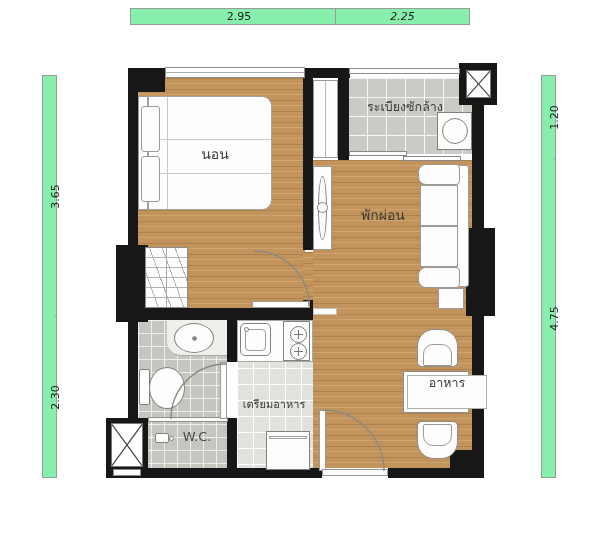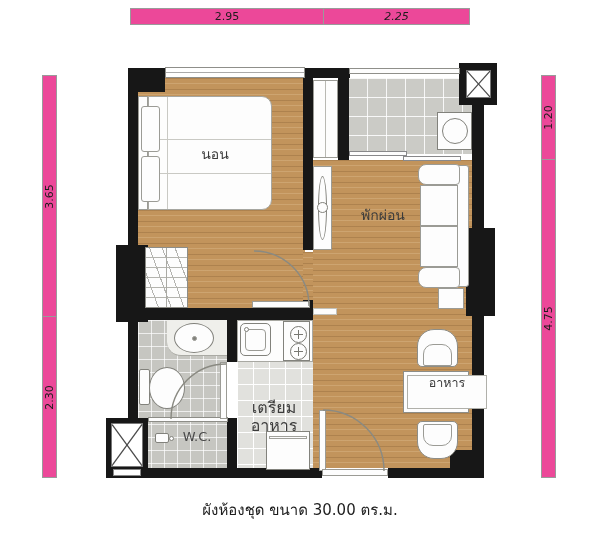--- a/index.html
+++ b/index.html
@@ -1,20 +1,20 @@
 <!DOCTYPE html>
 <html><head>
 <meta charset="utf-8">
 <style>
   html,body{margin:0;padding:0;background:#fff;}
   .canvas{position:relative;width:600px;height:540px;background:#ffffff;overflow:hidden;
           font-family:"DejaVu Sans","Liberation Sans",sans-serif;}
   .abs{position:absolute;box-sizing:border-box;}
   
-  .dimbar{position:absolute;border:1px solid #9a9a9a;background:#ec4899;display:flex;box-sizing:border-box;}
+  .dimbar{position:absolute;border:1px solid #9a9a9a;background:#86efac;display:flex;box-sizing:border-box;padding-left:12px;}
   .dimbar .cell{display:flex;align-items:center;justify-content:center;font-size:11px;color:#1c1c1c;box-sizing:border-box;}
   .dimbar.h .cell+.cell{border-left:1px solid #9a9a9a;}
   .dimbar.v{flex-direction:column;}
   .dimbar.v .cell+.cell{border-top:1px solid #9a9a9a;}
   .dimbar.v .cell span{transform:rotate(-90deg);white-space:nowrap;}
   
   .wall{position:absolute;background:#171717;box-sizing:border-box;}
   .wood{position:absolute;background-color:#c2945c;box-sizing:border-box;
         background-image:repeating-linear-gradient(180deg, rgba(92,58,23,.20) 0 1px, rgba(92,58,23,0) 1px 5px, rgba(255,238,205,.18) 5px 6px, rgba(92,58,23,0) 6px 11px);}
   .tile{position:absolute;box-sizing:border-box;}
@@ -182,18 +182,18 @@
   <div class="fix" style="left:319px;top:410px;width:7px;height:61px;border-color:#9b9b95;"></div>
   <div class="fix" style="left:322px;top:469px;width:66px;height:7px;border-color:#9b9b95;"></div>
 
   <svg class="overlay" width="600" height="540" viewBox="0 0 600 540">
     <path d="M254,251 A55,55 0 0 1 309,306" fill="none" stroke="#8a8a82" stroke-width="1.4"></path>
     <path d="M171,419 A55,55 0 0 1 226,364" fill="none" stroke="#8a8a82" stroke-width="1.4"></path>
     <path d="M323,410 A61,61 0 0 1 384,471" fill="none" stroke="#8a8a82" stroke-width="1.4"></path>
   </svg>
 
   <div class="rlabel" style="left:180px;top:147px;width:70px;font-size:14px;">นอน</div>
+  <div class="rlabel" style="left:345px;top:100px;width:120px;font-size:12.5px;">ระเบียงซักล้าง</div>
   <div class="rlabel" style="left:343px;top:208px;width:80px;font-size:14px;">พักผ่อน</div>
-  <div class="rlabel" style="left:230px;top:399px;width:88px;font-size:16px;">เตรียมอาหาร</div>
+  <div class="rlabel" style="left:230px;top:399px;width:88px;font-size:11px;">เตรียมอาหาร</div>
   <div class="rlabel" style="left:170px;top:430px;width:54px;font-size:13px;color:#4a4a4a;">W.C.</div>
 
-  <div class="caption">ผังห้องชุด ขนาด 30.00 ตร.ม.</div>
 </div>
 
 </body></html>

